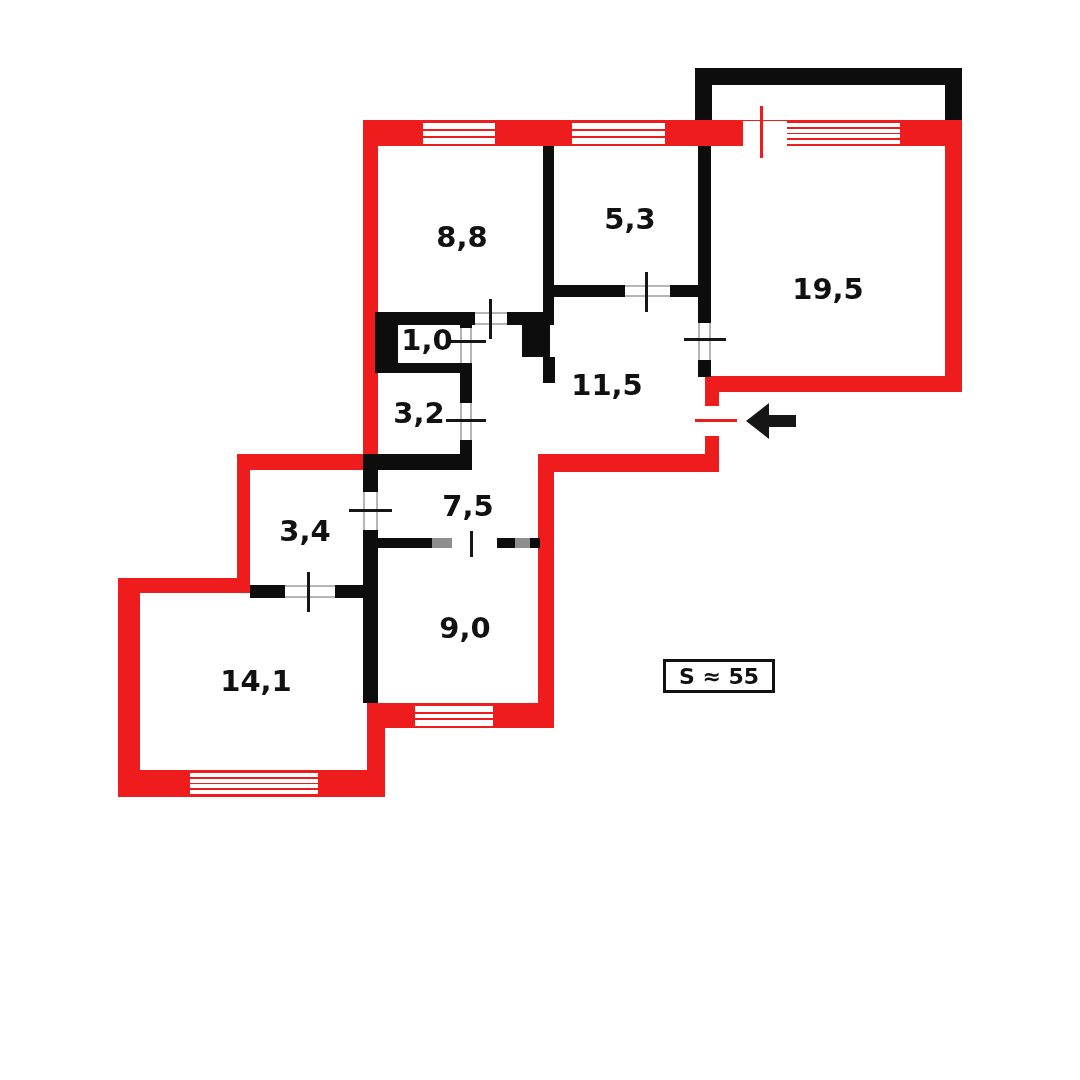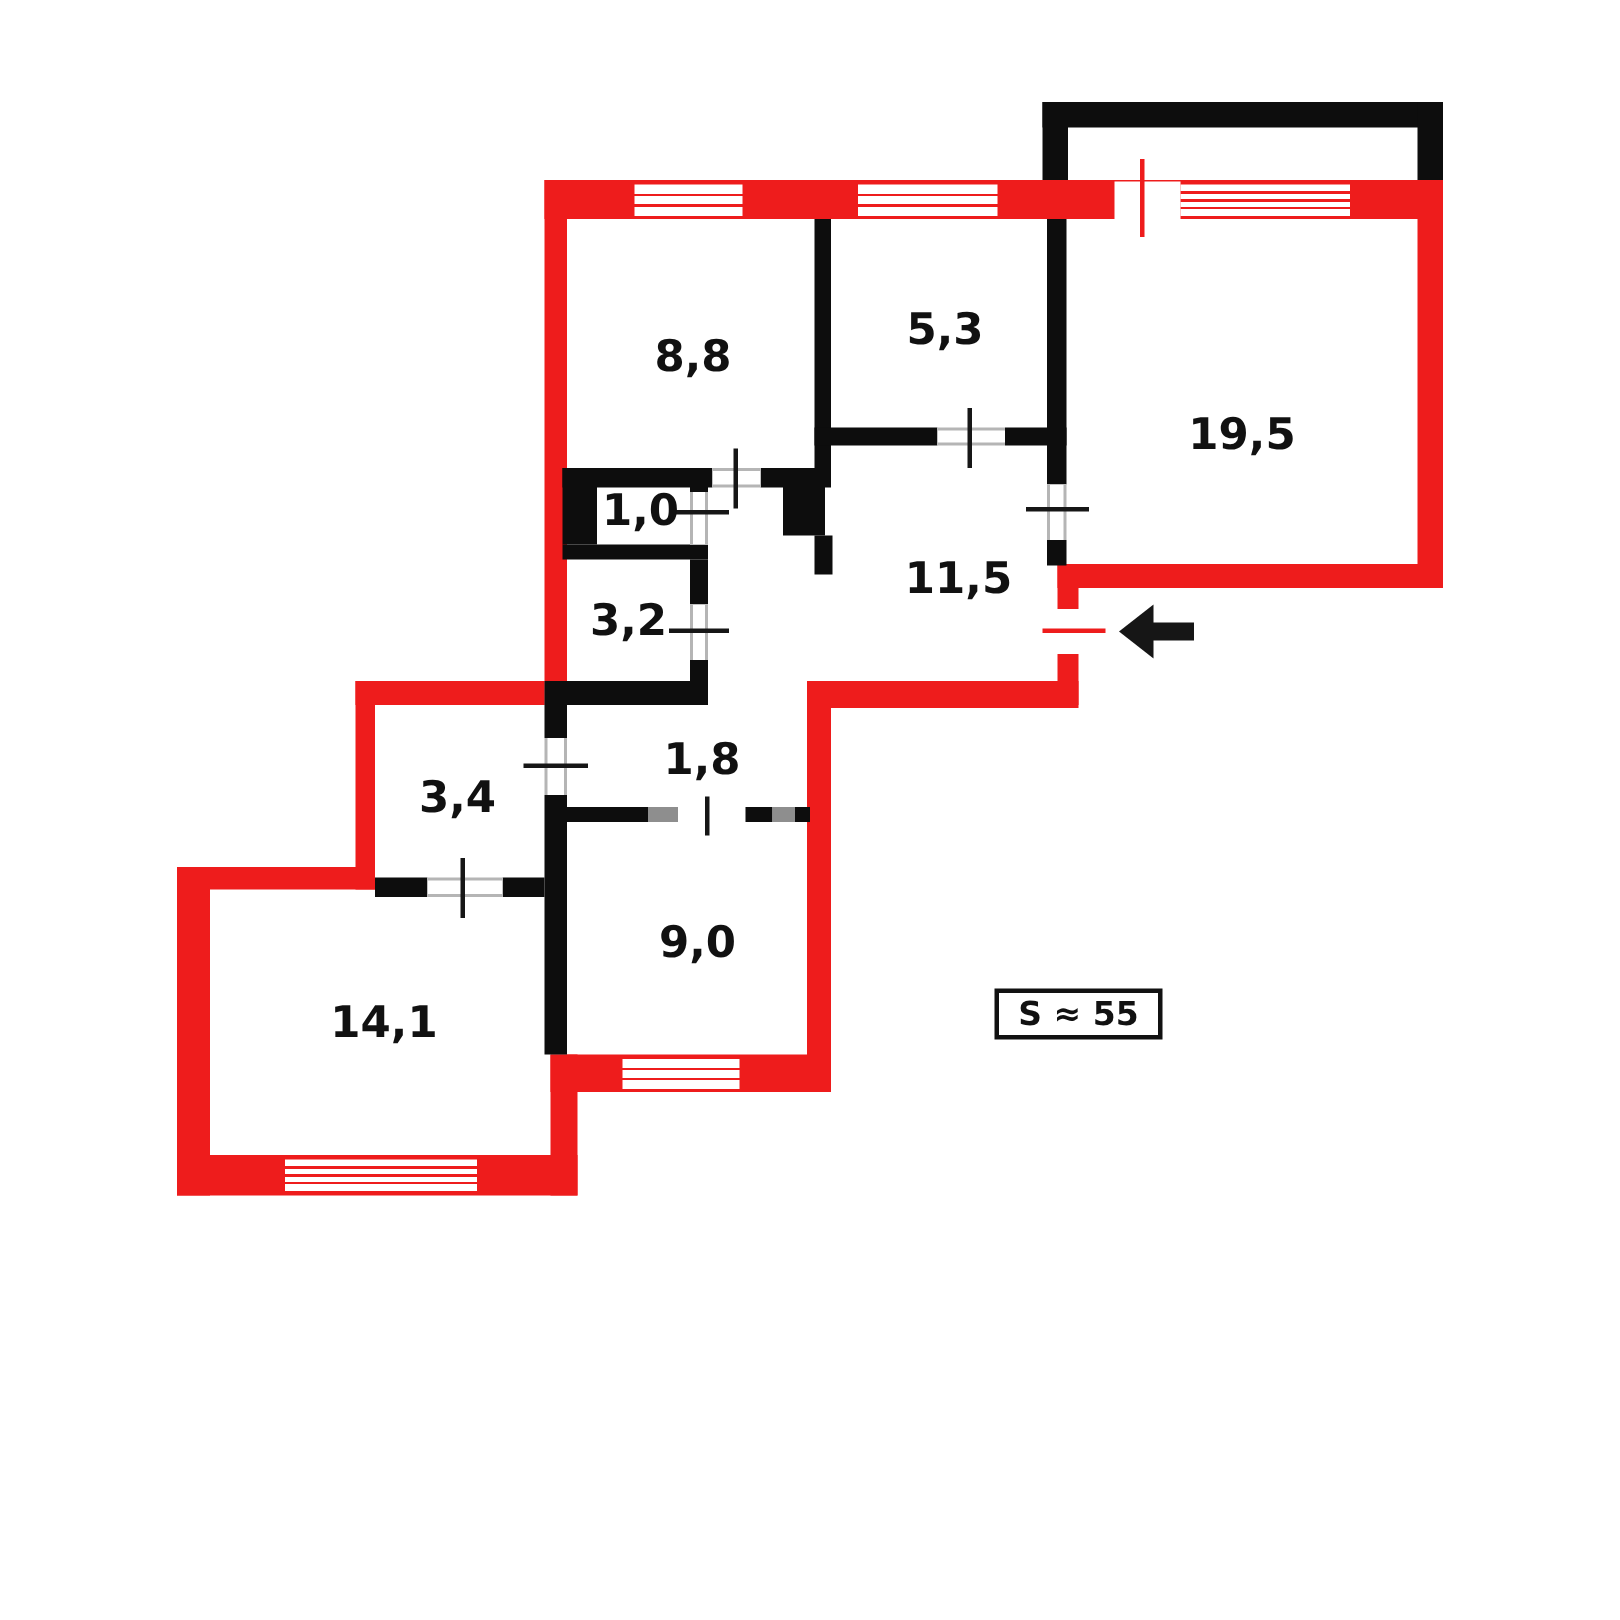--- a/index.html
+++ b/index.html
@@ -132,22 +132,22 @@
   <div class="tkv" style="left:470px;top:531px;height:26px;"></div>
 
   <div id="arrow-head"></div>
   <div id="arrow-bar"></div>
 
   <div class="lbl" style="left:462px;top:237px;">8,8</div>
   <div class="lbl" style="left:630px;top:219px;">5,3</div>
   <div class="lbl" style="left:828px;top:289px;">19,5</div>
   <div class="lbl" style="left:427px;top:340px;">1,0</div>
   <div class="lbl" style="left:419px;top:413px;">3,2</div>
-  <div class="lbl" style="left:639px;top:385px;">11,5</div>
+  <div class="lbl" style="left:607px;top:385px;">11,5</div>
   <div class="lbl" style="left:305px;top:531px;">3,4</div>
-  <div class="lbl" style="left:468px;top:506px;">1,8</div>
+  <div class="lbl" style="left:468px;top:506px;">7,5</div>
   <div class="lbl" style="left:465px;top:628px;">9,0</div>
   <div class="lbl" style="left:256px;top:681px;text-align:center;">14,1</div>
 
   <div id="sbox">S ≈ 55</div>
 
 
 </div>
 
 </body></html>

